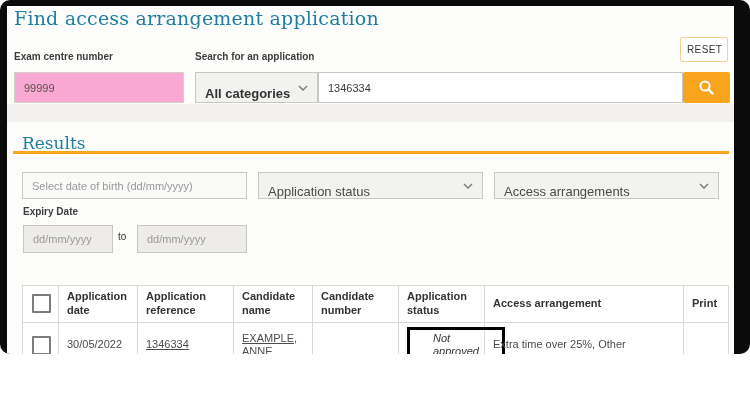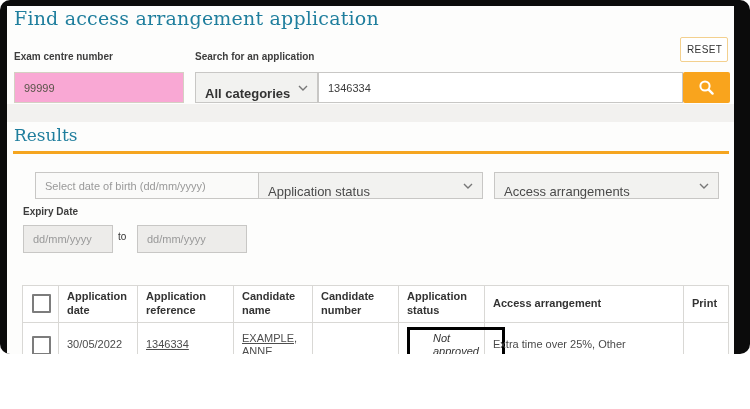--- a/index.html
+++ b/index.html
@@ -43,27 +43,27 @@
   }
   .reset-btn{
     left:673px;top:31px;width:48px;height:25px;background:#ffffff;
     border:1px solid #f3d08e;border-radius:2px;font-family:"Liberation Sans",sans-serif;
     font-size:10px;color:#333;letter-spacing:.4px;cursor:pointer;
   }
   .strip{left:0;width:727px;background:#f2f1ef;}
   .strip-top{top:98px;height:18px;}
   .strip-bottom{top:362px;height:16px;}
   .results-title{
-    left:7px;top:119px;margin:0;
+    left:7px;top:119px;margin:8px;
     font-family:"DejaVu Serif","Liberation Serif",serif;
     font-weight:400;font-size:17px;color:#1f7e9d;
   }
   .orange-rule{left:6px;top:145px;width:716px;height:3px;background:#f5a51f;}
 
-  .dob-input{left:15px;top:166px;width:225px;height:27px;background:#fafaf9;margin-left:13px;}
+  .dob-input{left:15px;top:166px;width:225px;height:27px;background:#fafaf9;}
   .dob-input::placeholder{color:#999;opacity:1;}
   .status-select{left:251px;top:166px;width:225px;height:27px;}
   .arr-select{left:487px;top:166px;width:225px;height:27px;}
 
   .expiry-label{left:16px;top:200px;}
   .expiry-from{left:16px;top:219px;width:90px;height:28px;background:#edecea;}
   .expiry-to{left:130px;top:219px;width:110px;height:28px;background:#edecea;}
   .expiry-from::placeholder,.expiry-to::placeholder{color:#999;opacity:1;}
   .to-label{left:111px;top:225px;font-size:10px;font-weight:normal;color:#333;}
 

